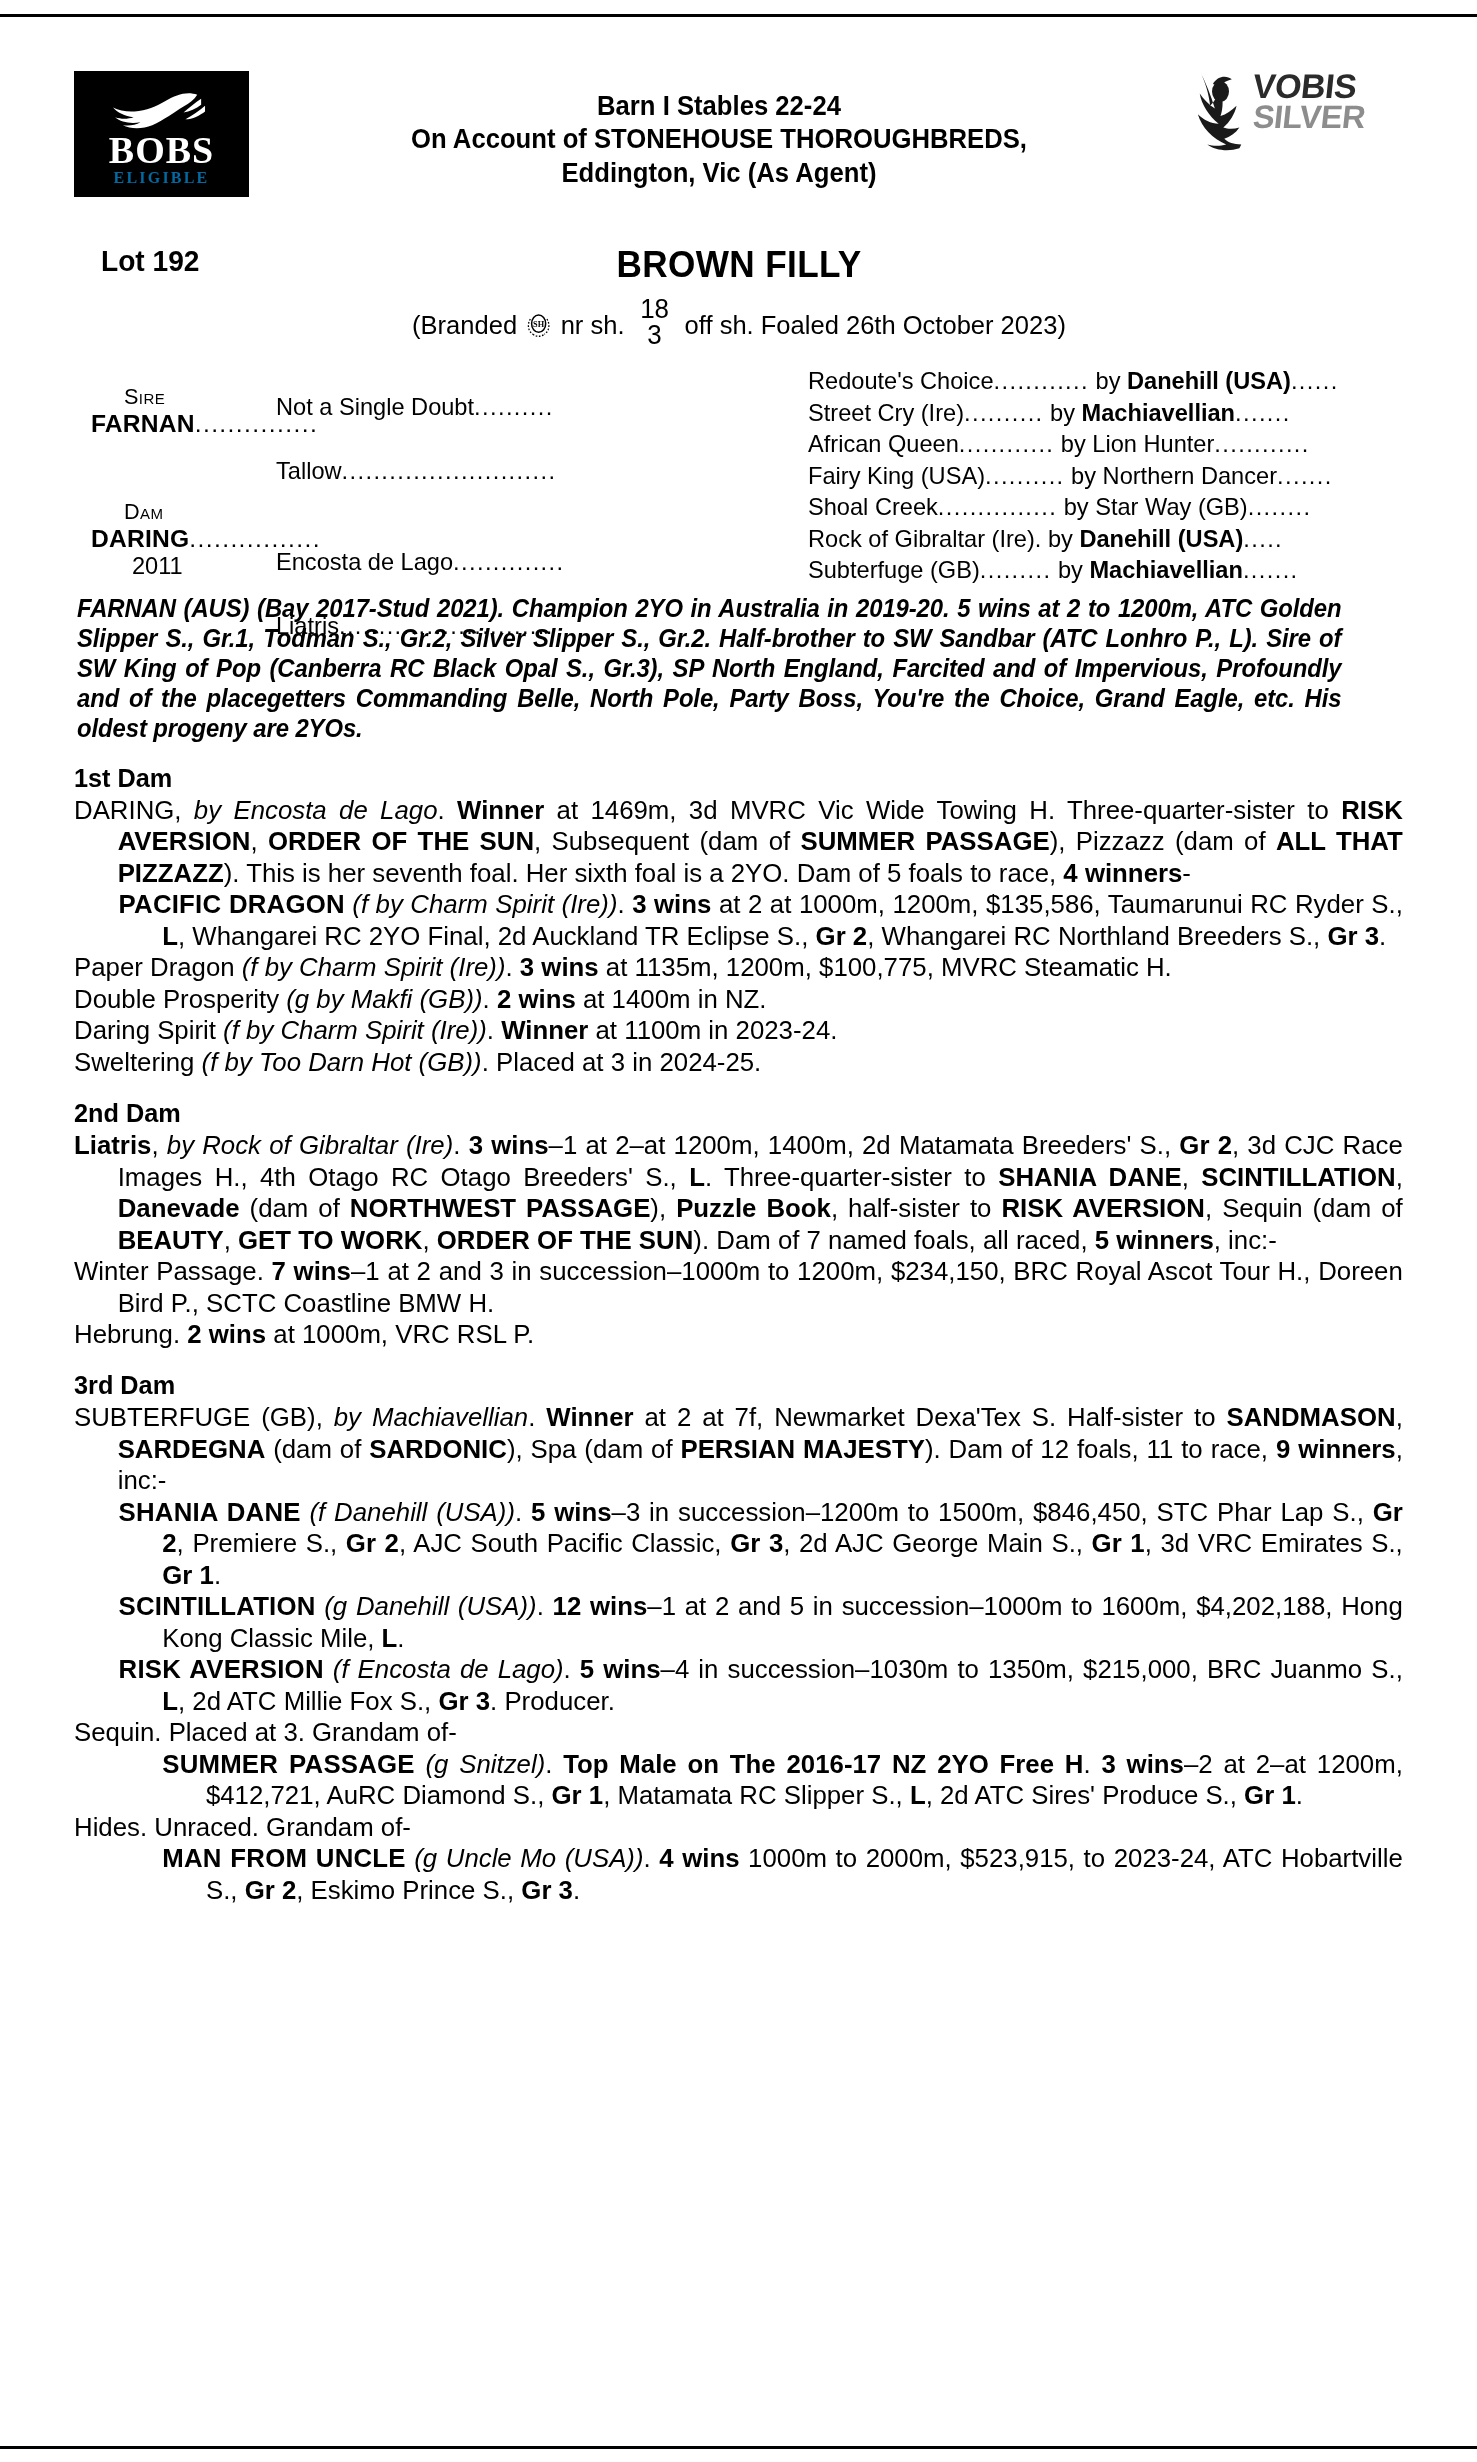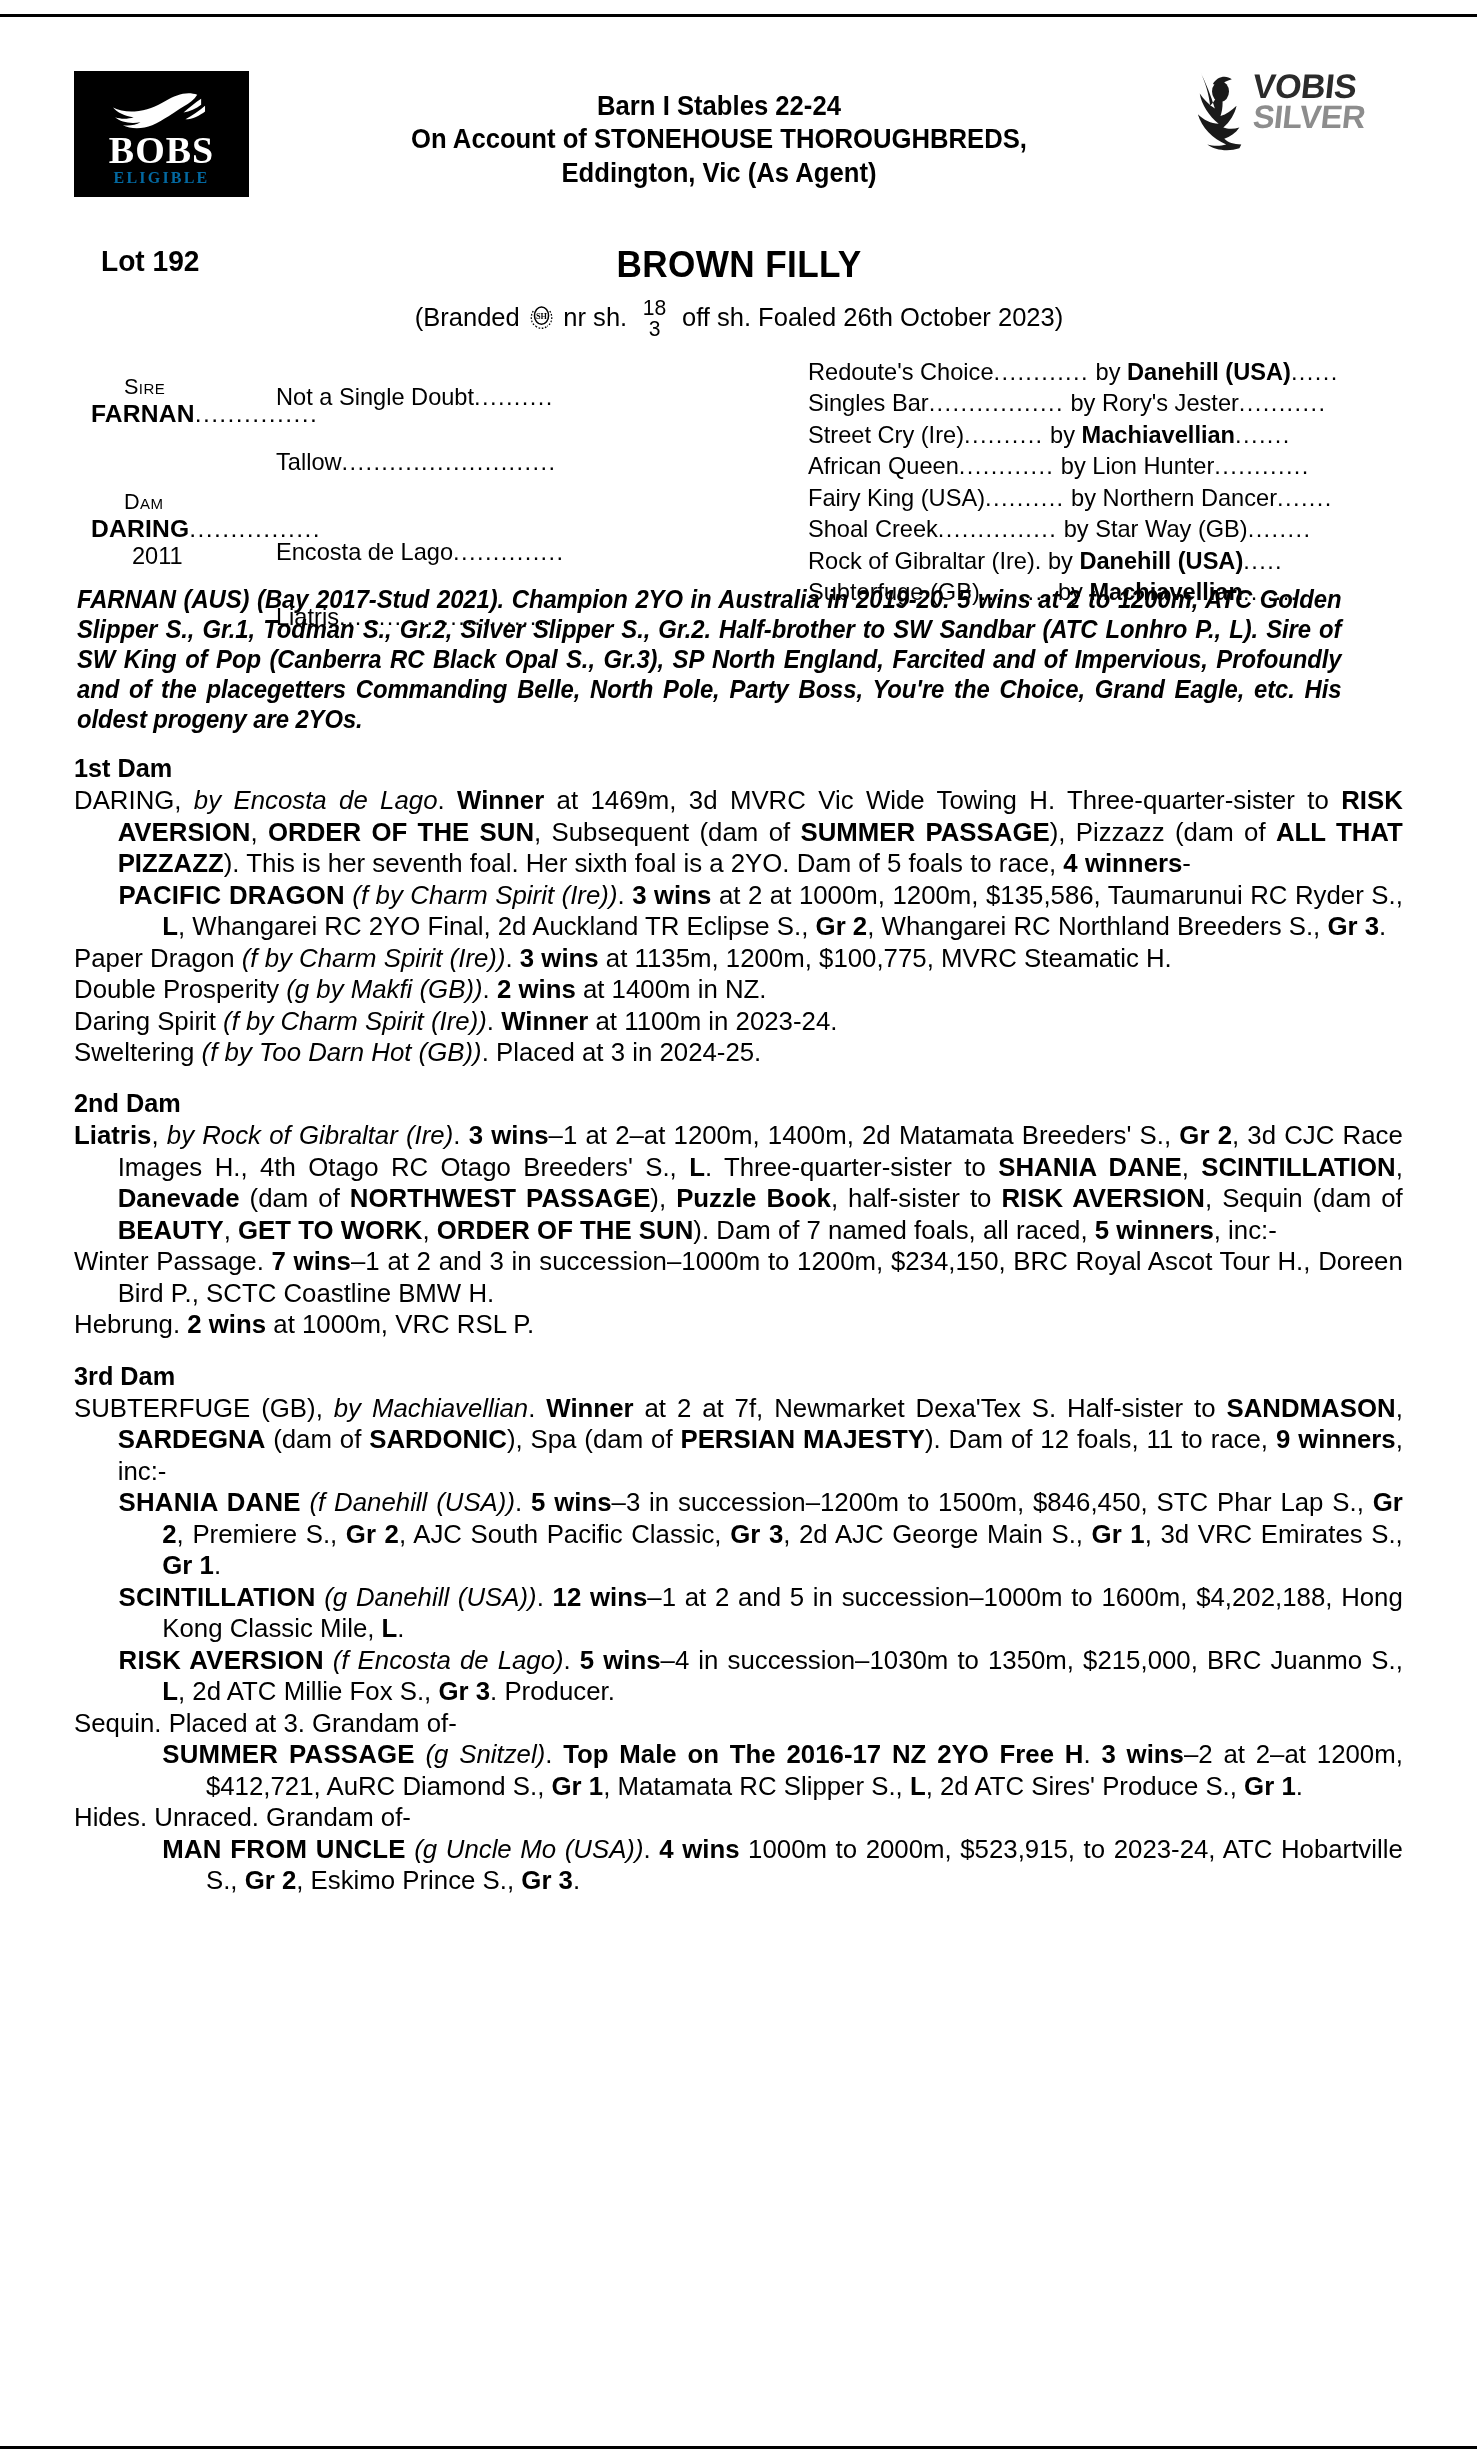--- a/index.html
+++ b/index.html
@@ -93,21 +93,21 @@
     white-space:nowrap;
     transform:scaleX(0.96);
   }
   .brand-badge {
     display:inline-block; width:26.6px; height:26.6px;
     vertical-align:-3.9px; margin:0 2px;
   }
   .frac {
     display:inline-block; text-align:center;
     vertical-align:-9.9px; line-height:0.96;
-    font-size:22px; margin:0 8.9px;
+    font-size:27px; margin:0 8.9px;
   }
   .frac .num { display:block; }
   .frac .den { display:block; }
 
   
   .ped {
     margin:17.7px 74px 0 74px;
     position:relative;
     height:215px;
     font-size:23.6px;
@@ -260,21 +260,20 @@
         <span>Encosta de Lago</span><span class="dots">..............</span>
       </div>
       <div style="height:33px"></div>
       <div class="gp-line">
         <span>Liatris</span><span class="dots">...........................</span>
       </div>
     </div>
 
     <div class="ped-col-far" id="gp-list">
         <div class="gp-line"><span>Redoute's Choice</span><span class="dots">............</span><span> by </span><b>Danehill (USA)</b><span class="dots">......</span></div>
-        <div class="gp-line"><span>Singles Bar</span><span class="dots">.................</span><span> by </span><span>Rory's Jester</span><span class="dots">...........</span></div>
         <div class="gp-line"><span>Street Cry (Ire)</span><span class="dots">..........</span><span> by </span><b>Machiavellian</b><span class="dots">.......</span></div>
         <div class="gp-line"><span>African Queen</span><span class="dots">............</span><span> by </span><span>Lion Hunter</span><span class="dots">............</span></div>
         <div class="gp-line"><span>Fairy King (USA)</span><span class="dots">..........</span><span> by </span><span>Northern Dancer</span><span class="dots">.......</span></div>
         <div class="gp-line"><span>Shoal Creek</span><span class="dots">...............</span><span> by </span><span>Star Way (GB)</span><span class="dots">........</span></div>
         <div class="gp-line"><span>Rock of Gibraltar (Ire).</span><span class="dots"></span><span> by </span><b>Danehill (USA)</b><span class="dots">.....</span></div>
         <div class="gp-line"><span>Subterfuge (GB)</span><span class="dots">.........</span><span> by </span><b>Machiavellian</b><span class="dots">.......</span></div>
       </div>
   </div>
 
   <div class="sire-para">FARNAN (AUS) (Bay 2017-Stud 2021). Champion 2YO in Australia in 2019-20. 5 wins at 2 to 1200m, ATC Golden Slipper S., Gr.1, Todman S., Gr.2, Silver Slipper S., Gr.2. Half-brother to SW Sandbar (ATC Lonhro P., L). Sire of SW King of Pop (Canberra RC Black Opal S., Gr.3), SP North England, Farcited and of Impervious, Profoundly and of the placegetters Commanding Belle, North Pole, Party Boss, You're the Choice, Grand Eagle, etc. His oldest progeny are 2YOs.</div>

